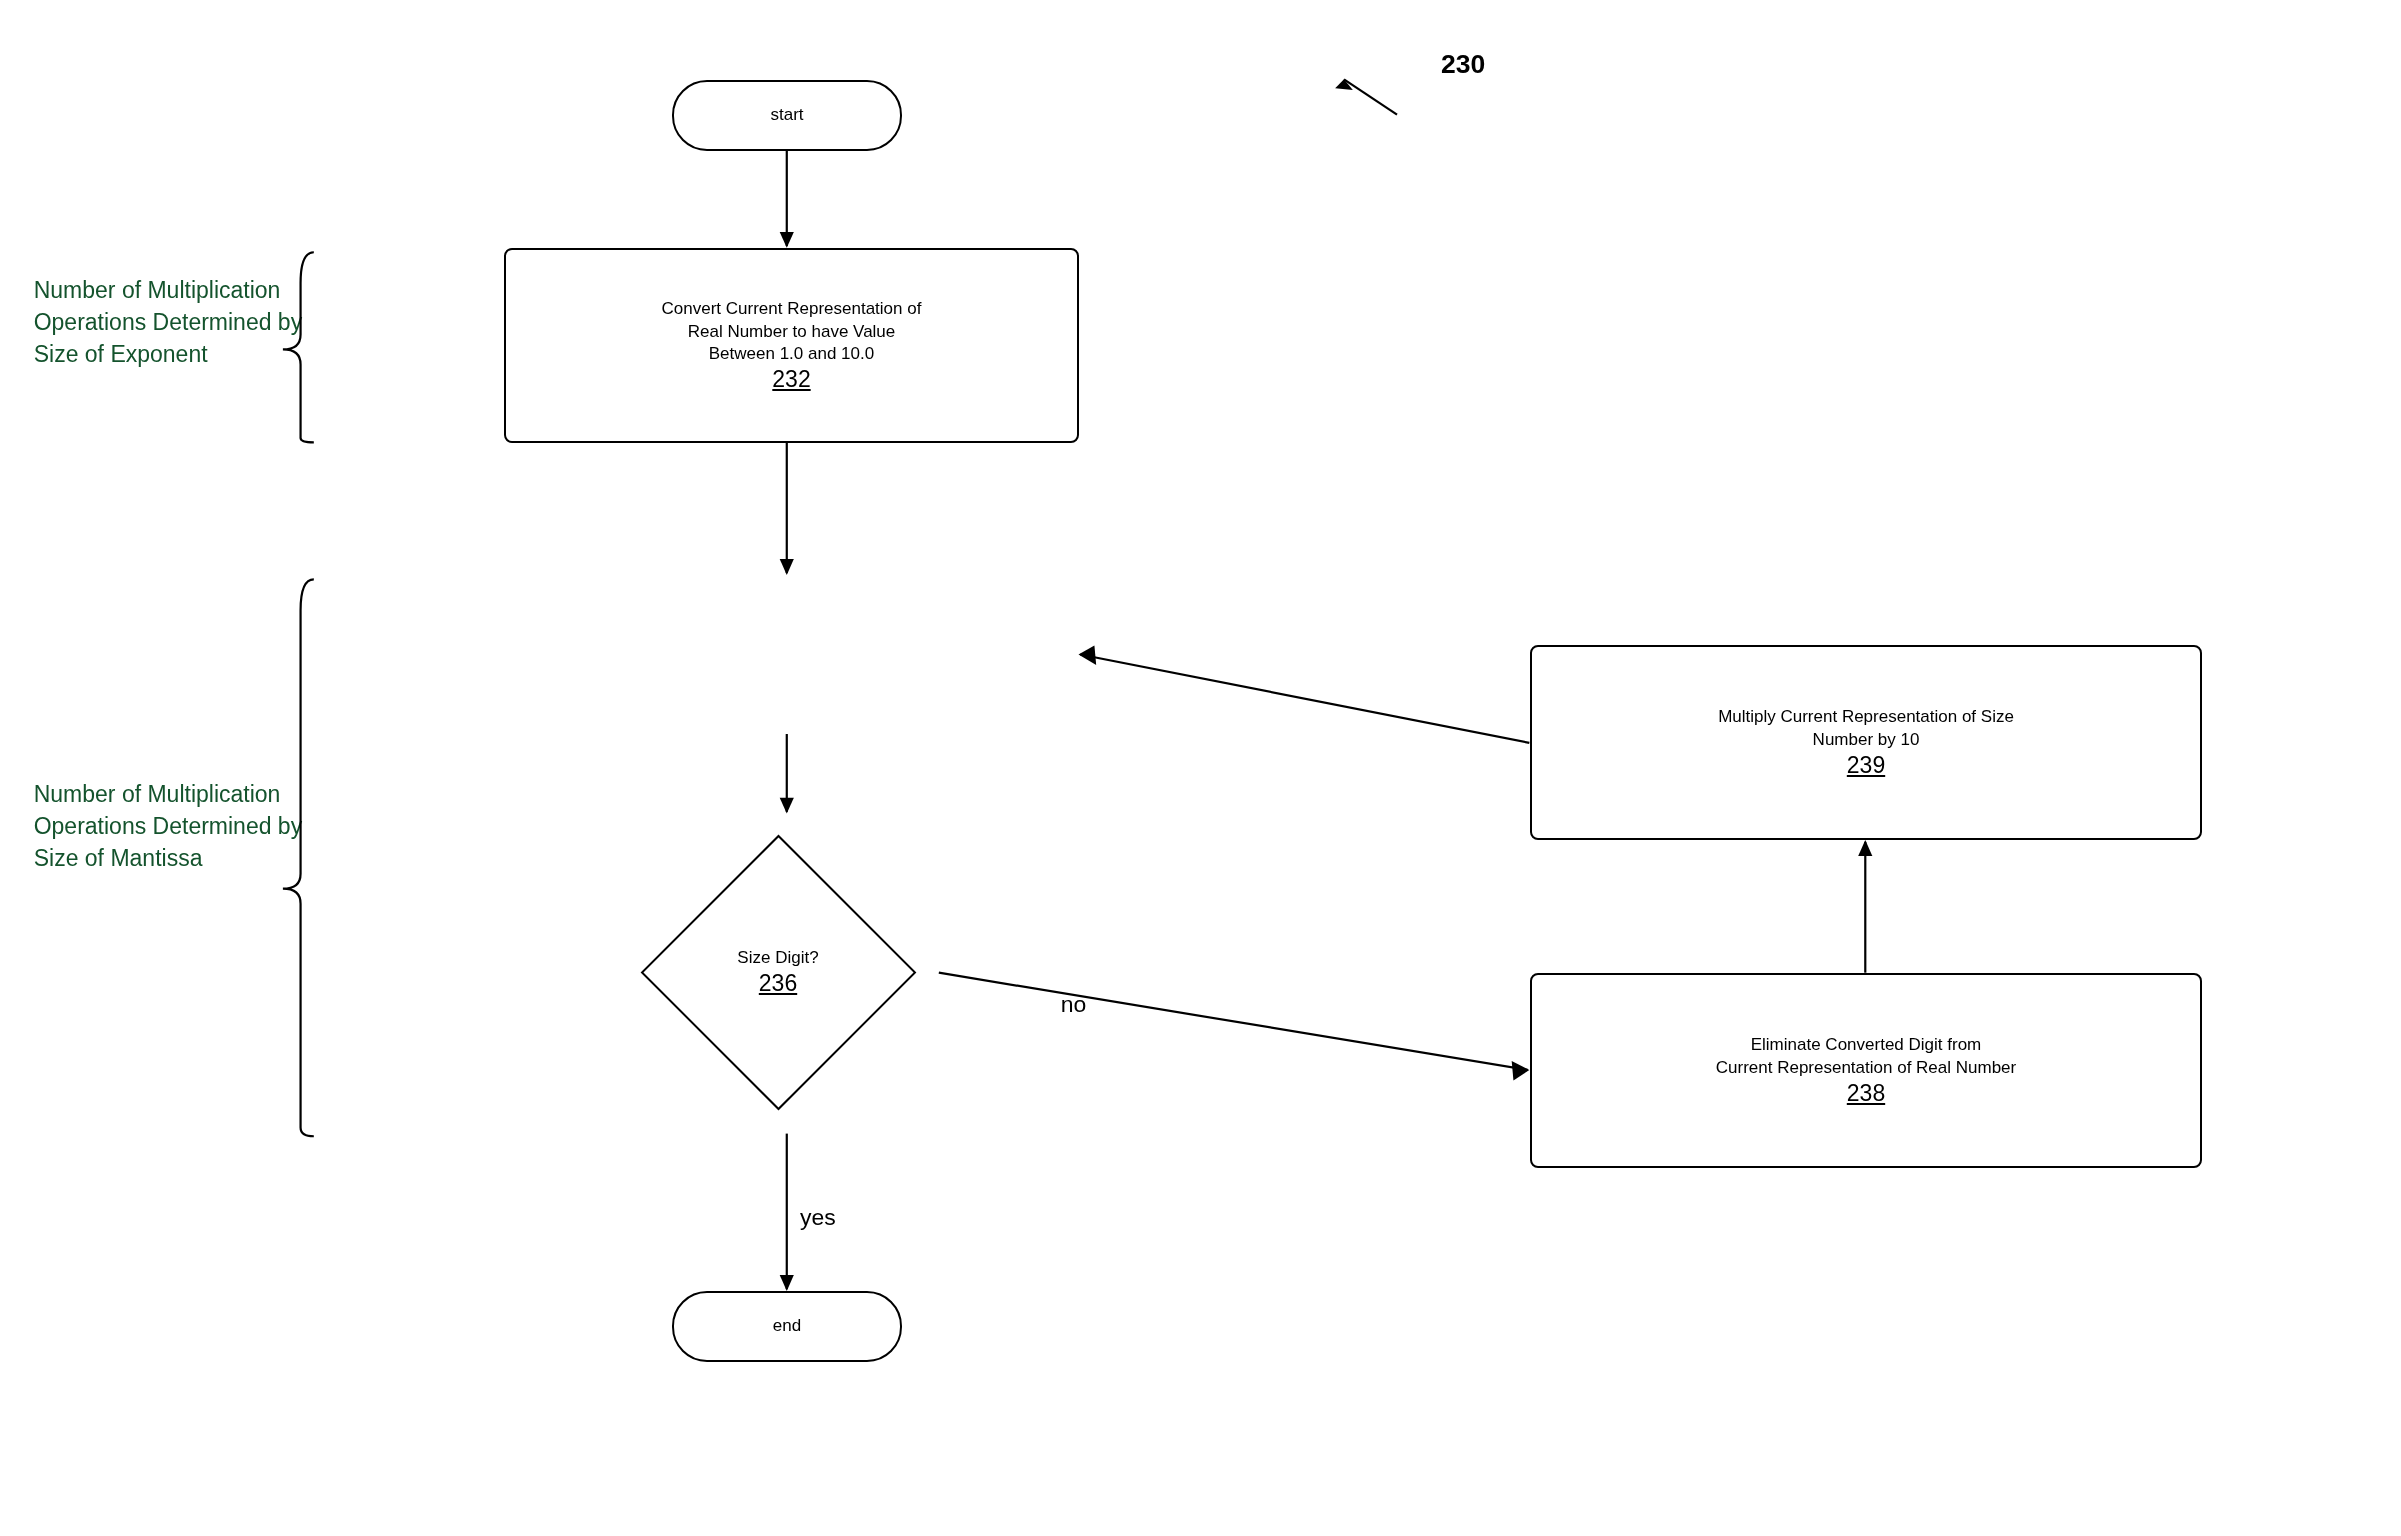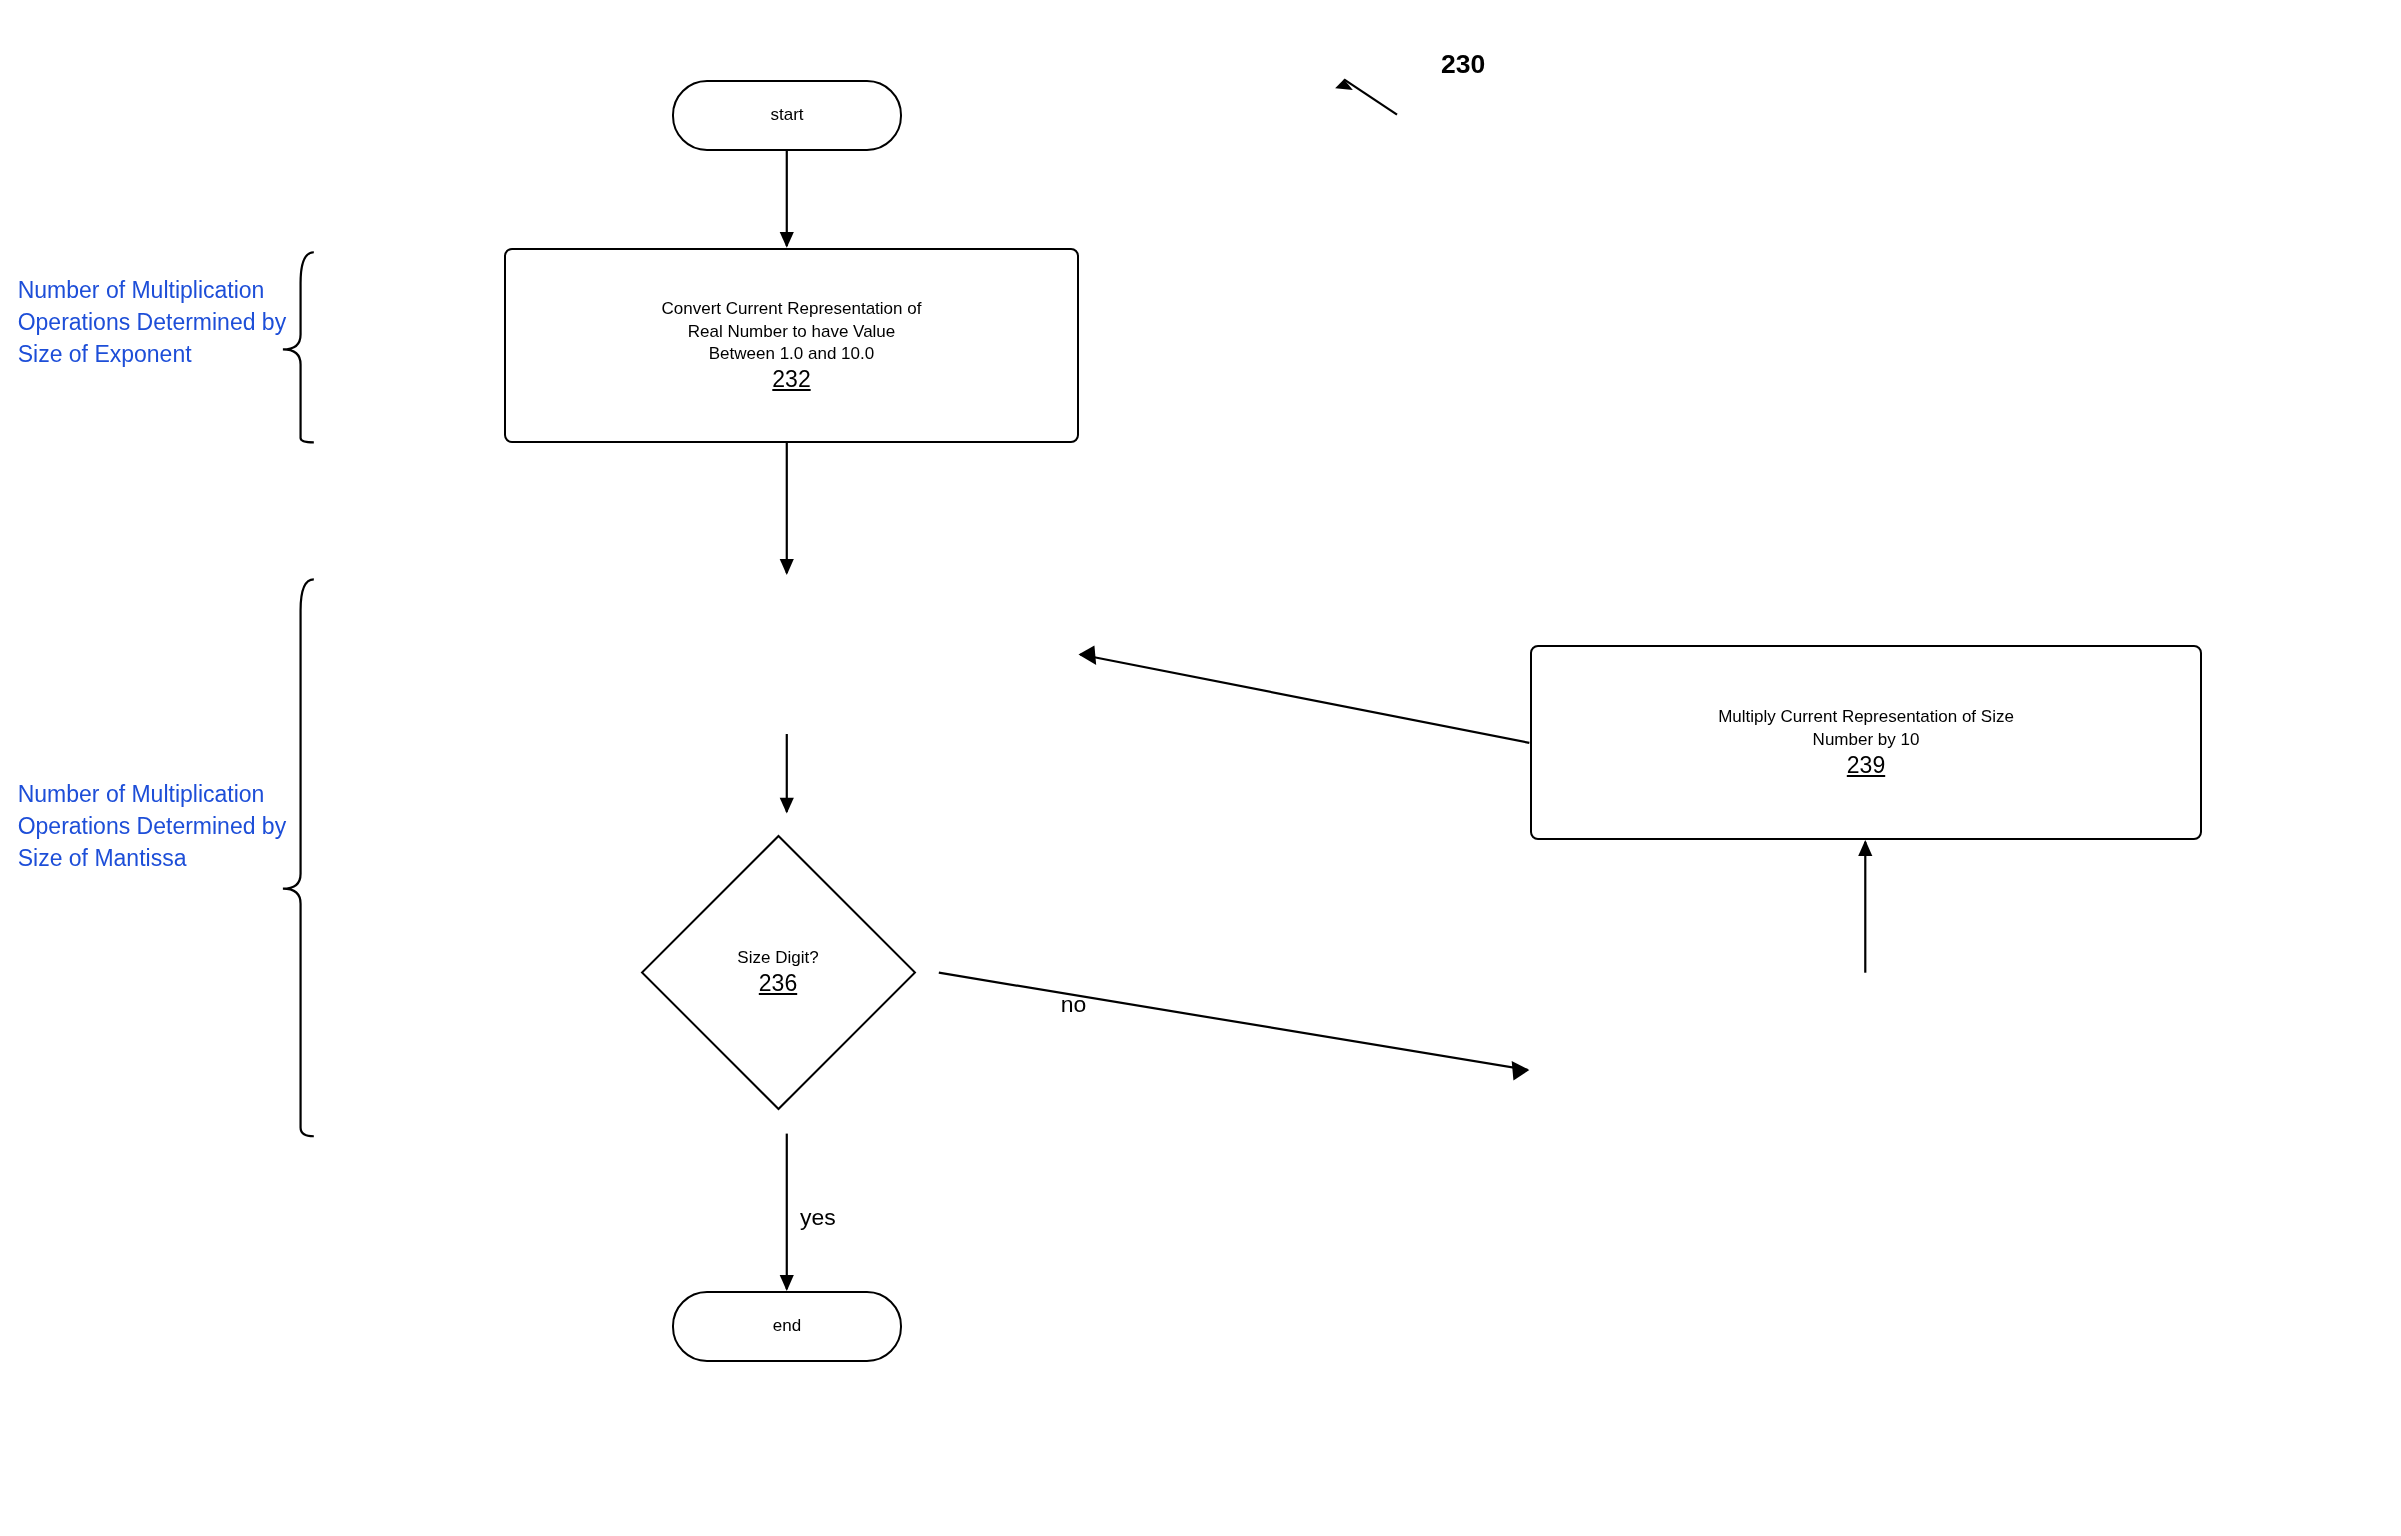--- a/index.html
+++ b/index.html
@@ -56,23 +56,24 @@
       font-size: 23px;
       text-decoration: underline;
       color: #000;
       margin-top: 0;
     }
 
     
     .annotation {
       position: absolute;
       font-size: 23px;
-      color: #1d4ed8;
+      color: #14532d;
       line-height: 1.4;
       text-align: left;
+      margin-left: 16px;
     }
 
     
     .ref-label {
       position: absolute;
       font-size: 26.5px;
       color: #000;
     }
 
     
@@ -114,20 +115,27 @@
     <div style="position:absolute;left:0;top:0;width:318px;height:318px;display:flex;flex-direction:column;align-items:center;justify-content:center;">
       <div class="shape-text">Size Digit?</div>
       <div class="shape-num">236</div>
     </div>
   </div>
 
   <div class="shape rounded-rect" style="left:672px;top:1291px;width:230px;height:71px;">
     <span class="shape-text">end</span>
   </div>
 
+  <div class="shape rectangle" style="left:1530px;top:973px;width:672px;height:195px;">
+    <div>
+      <div class="shape-text">Eliminate Converted Digit from</div>
+      <div class="shape-text">Current Representation of Real Number</div>
+      <div class="shape-num">238</div>
+    </div>
+  </div>
 
   <div class="shape rectangle" style="left:1530px;top:645px;width:672px;height:195px;">
     <div>
       <div class="shape-text">Multiply Current Representation of  Size</div>
       <div class="shape-text">Number by 10</div>
       <div class="shape-num">239</div>
     </div>
   </div>
 
   <div class="annotation" style="left:17.7px;top:274px;width:283px;">

